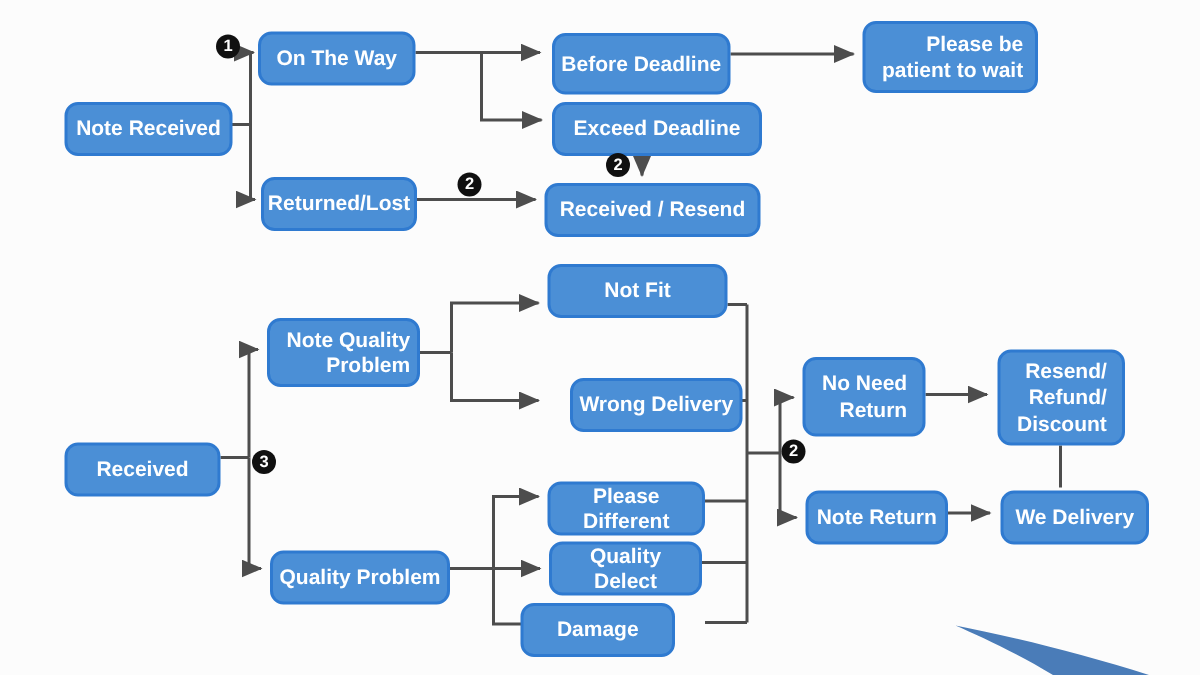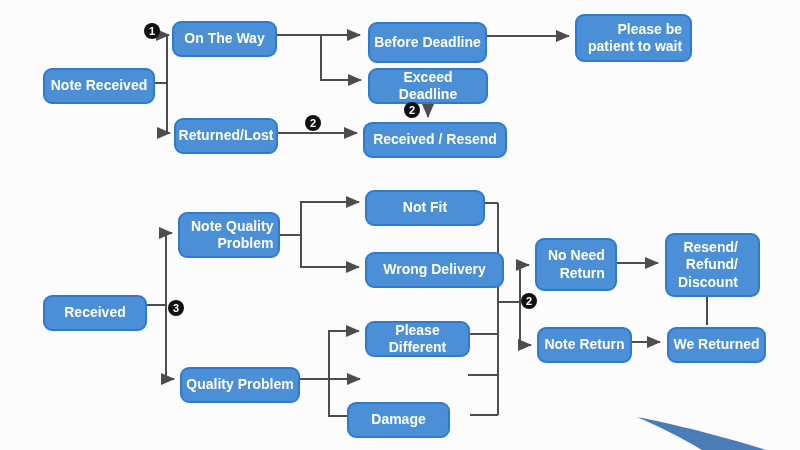--- a/index.html
+++ b/index.html
@@ -73,39 +73,40 @@
     </g>
 
     <path d="M637,417 C673,424 722,436 766,450 L702,450 C677,435 653,424 637,417 Z" fill="#4a7cb8" stroke="none"></path>
   </svg>
 
   <div class="node" style="left:43px;top:68px;width:112px;height:30px">Note Received</div>
   <div class="node" style="left:172px;top:21px;width:105px;height:28px">On The Way</div>
   <div class="node" style="left:368px;top:22px;width:119px;height:41px">Before Deadline</div>
   <div class="node left" style="left:575px;top:14px;width:117px;height:48px">Please be
 patient to wait</div>
-  <div class="node" style="left:368px;top:68px;width:120px;height:30px">Exceed Deadline</div>
+  <div class="node" style="left:368px;top:68px;width:140px;height:30px">Exceed Deadline</div>
   <div class="node" style="left:174px;top:118px;width:104px;height:30px">Returned/Lost</div>
   <div class="node" style="left:363px;top:122px;width:144px;height:30px">Received / Resend</div>
 
   <div class="node" style="left:43px;top:295px;width:104px;height:29px">Received</div>
   <div class="node left" style="left:178px;top:212px;width:102px;height:46px">Note Quality
 Problem</div>
   <div class="node" style="left:180px;top:367px;width:120px;height:27px">Quality Problem</div>
-  <div class="node" style="left:365px;top:190px;width:120px;height:27px">Not Fit</div>
-  <div class="node" style="left:365px;top:252px;width:139px;height:29px">Wrong Delivery</div>
+  <div class="node" style="left:365px;top:176px;width:120px;height:27px">Not Fit</div>
+  <div class="node" style="left:380px;top:252px;width:115px;height:29px">Wrong Delivery</div>
   <div class="node" style="left:365px;top:321px;width:105px;height:27px">Please Different</div>
+  <div class="node" style="left:366px;top:361px;width:102px;height:28px">Quality Delect</div>
   <div class="node" style="left:347px;top:402px;width:103px;height:27px">Damage</div>
   <div class="node left" style="left:535px;top:238px;width:82px;height:53px">No Need
 Return</div>
-  <div class="node left" style="left:665px;top:233px;width:95px;height:64px">Resend/
+  <div class="node left" style="left:665px;top:233px;width:85px;height:64px">Resend/
 Refund/
 Discount</div>
   <div class="node" style="left:537px;top:327px;width:95px;height:30px">Note Return</div>
-  <div class="node" style="left:667px;top:327px;width:99px;height:30px">We Returned</div>
+  <div class="node" style="left:667px;top:327px;width:99px;height:30px">We Delivery</div>
 
   <div class="badge" style="left:144px;top:23px">1</div>
   <div class="badge" style="left:305px;top:115px">2</div>
   <div class="badge" style="left:404px;top:102px">2</div>
   <div class="badge" style="left:168px;top:300px">3</div>
   <div class="badge" style="left:521px;top:293px">2</div>
 
 </div>
 
 </body></html>

